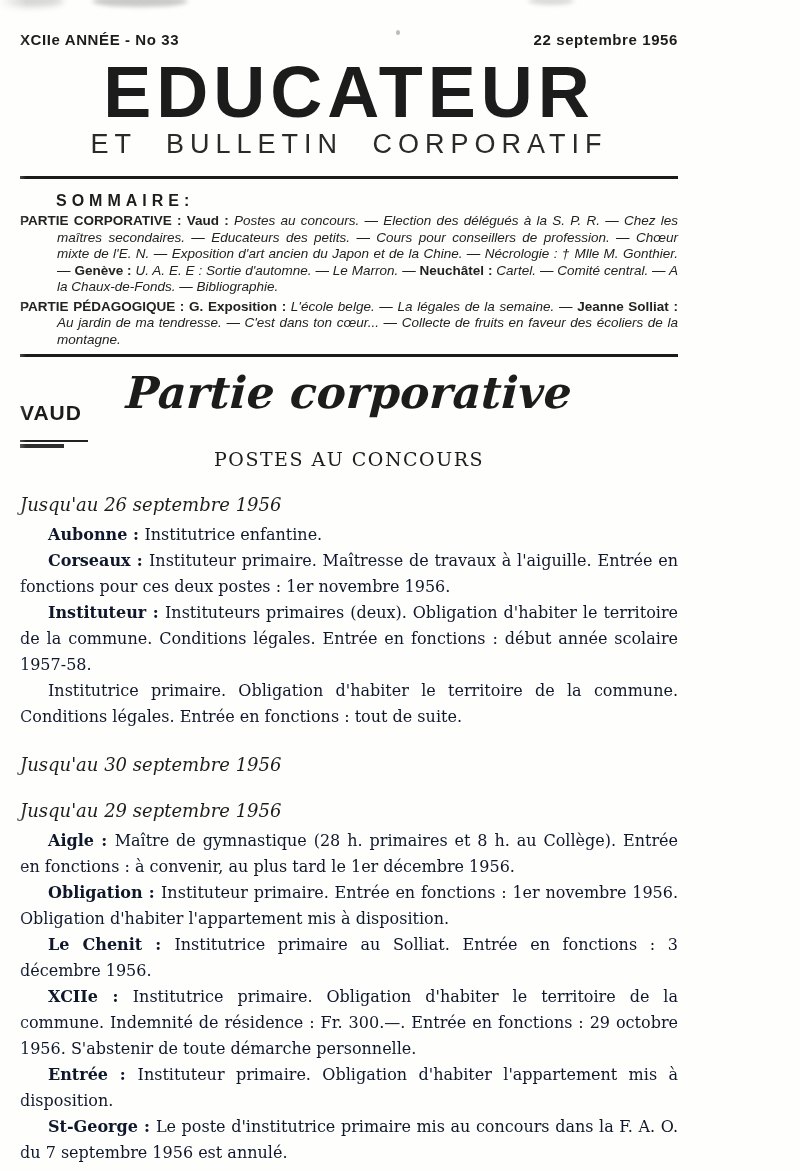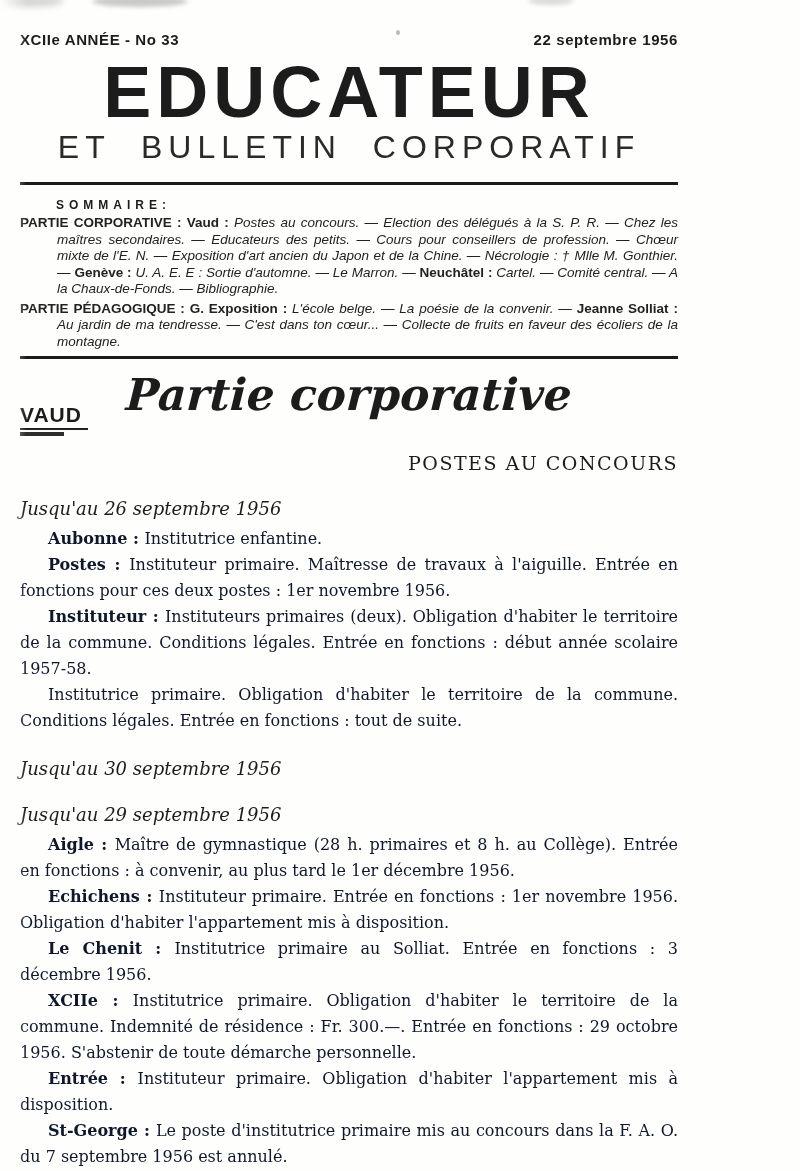--- a/index.html
+++ b/index.html
@@ -20,30 +20,30 @@
     padding-top:31px;
     font-weight:700;font-size:15px;letter-spacing:.6px;
   }
   .journal-title{
     margin:10px 0 0 0;text-align:center;
     font-size:72px;line-height:.95;font-weight:700;letter-spacing:5px;
     font-family:"Liberation Sans",sans-serif;
   }
   .journal-subtitle{
     margin-top:3px;text-align:center;
-    font-size:32px;font-weight:400;letter-spacing:6px;word-spacing:16px;
+    font-size:27px;font-weight:400;letter-spacing:6px;word-spacing:16px;
     color:#2a2a2a;
   }
   .rule{height:3px;background:#1b1b1b;border:0;margin:16px 0 0 0;}
   .rule-2{margin-top:6px;}
 
   
   .som-heading{
     margin:13px 0 3px 36px;
-    font-size:12px;font-weight:700;letter-spacing:5px;
+    font-size:16px;font-weight:700;letter-spacing:5px;
   }
   .som-paragraphs{margin-top:2px;}
   .som-para{
     margin:3px 0 0 0;
     padding-left:37px;text-indent:-37px;
     font-size:13.5px;line-height:16.5px;
     text-align:justify;
     color:#222;
   }
   .som-para .bold{font-weight:700;font-style:normal;}
@@ -56,25 +56,25 @@
     font-style:italic;font-weight:700;
     font-size:44px;line-height:1;
     transform:skewX(-3deg);
     letter-spacing:0px;
   }
   .region{
     margin-top:-14px;
     width:max-content;
     font-size:21px;font-weight:700;letter-spacing:1px;
     border-bottom:2px solid #222;
-    padding:0 6px 1px 0;
+    padding:0 6px 15px 0;
   }
   .region-bar{width:44px;height:4px;background:#2e2e2e;margin-top:2px;}
   .jobs-title{
-    margin:16px 0 0 0;text-align:right;
+    margin:0 0 0 0;text-align:center;
     font-family:"DejaVu Serif",serif;
     font-size:19px;font-weight:400;letter-spacing:1.5px;
   }
 
   
   .postings{font-family:"DejaVu Serif",serif;}
   .deadline{
     margin:24px 0 6px 0;
     font-style:italic;font-size:18px;line-height:22px;
   }
@@ -117,43 +117,43 @@
       <h1 class="journal-title">EDUCATEUR</h1>
       <div class="journal-subtitle">ET BULLETIN CORPORATIF</div>
     </header>
 
     <div class="rule"></div>
 
     <section>
       <div class="som-heading">SOMMAIRE:</div>
       <div class="som-paragraphs">
           <p class="som-para"><span class="bold">PARTIE CORPORATIVE : </span><span class="bold">Vaud : </span><span class="italic">Postes au concours. — Election des délégués à la S. P. R. — Chez les maîtres secondaires. — Educateurs des petits. — Cours pour conseillers de profession. — Chœur mixte de l'E. N. — Exposition d'art ancien du Japon et de la Chine. — Nécrologie : † Mlle M. Gonthier. — </span><span class="bold">Genève : </span><span class="italic">U. A. E. E : Sortie d'automne. — Le Marron. — </span><span class="bold">Neuchâtel : </span><span class="italic">Cartel. — Comité central. — A la Chaux-de-Fonds. — Bibliographie.</span></p>
-          <p class="som-para"><span class="bold">PARTIE PÉDAGOGIQUE : </span><span class="bold">G. Exposition : </span><span class="italic">L'école belge. — La poésie de la convenir. — </span><span class="bold">Jeanne Solliat : </span><span class="italic">Au jardin de ma tendresse. — C'est dans ton cœur... — Collecte de fruits en faveur des écoliers de la montagne.</span></p>
+          <p class="som-para"><span class="bold">PARTIE PÉDAGOGIQUE : </span><span class="bold">G. Exposition : </span><span class="italic">L'école belge. — La légales de la semaine. — </span><span class="bold">Jeanne Solliat : </span><span class="italic">Au jardin de ma tendresse. — C'est dans ton cœur... — Collecte de fruits en faveur des écoliers de la montagne.</span></p>
         </div>
     </section>
 
     <div class="rule rule-2"></div>
 
     <section>
       <h2 class="script-heading">Partie corporative</h2>
       <div>
         <div class="region">VAUD</div>
         <div class="region-bar"></div>
       </div>
       <h3 class="jobs-title">POSTES AU CONCOURS</h3>
       <div class="postings">
           <p class="deadline">Jusqu'au 26 septembre 1956</p>
           <p class="entry"><b>Aubonne : </b>Institutrice enfantine.</p>
-          <p class="entry"><b>Postes : </b>Instituteur primaire. Maîtresse de travaux à l'aiguille. Entrée en fonctions pour ces deux postes : 1er novembre 1956.</p>
+          <p class="entry"><b>Corseaux : </b>Instituteur primaire. Maîtresse de travaux à l'aiguille. Entrée en fonctions pour ces deux postes : 1er novembre 1956.</p>
           <p class="entry"><b>Instituteur : </b>Instituteurs primaires (deux). Obligation d'habiter le territoire de la commune. Conditions légales. Entrée en fonctions : début année scolaire 1957-58.</p>
           <p class="entry">Institutrice primaire. Obligation d'habiter le territoire de la commune. Conditions légales. Entrée en fonctions : tout de suite.</p>
           <p class="deadline">Jusqu'au 30 septembre 1956</p>
           <p class="deadline">Jusqu'au 29 septembre 1956</p>
           <p class="entry"><b>Aigle : </b>Maître de gymnastique (28 h. primaires et 8 h. au Collège). Entrée en fonctions : à convenir, au plus tard le 1er décembre 1956.</p>
-          <p class="entry"><b>Echichens : </b>Instituteur primaire. Entrée en fonctions : 1er novembre 1956. Obligation d'habiter l'appartement mis à disposition.</p>
+          <p class="entry"><b>Obligation : </b>Instituteur primaire. Entrée en fonctions : 1er novembre 1956. Obligation d'habiter l'appartement mis à disposition.</p>
           <p class="entry"><b>Le Chenit : </b>Institutrice primaire au Solliat. Entrée en fonctions : 3 décembre 1956.</p>
           <p class="entry"><b>XCIIe : </b>Institutrice primaire. Obligation d'habiter le territoire de la commune. Indemnité de résidence : Fr. 300.—. Entrée en fonctions : 29 octobre 1956. S'abstenir de toute démarche personnelle.</p>
           <p class="entry"><b>Entrée : </b>Instituteur primaire. Obligation d'habiter l'appartement mis à disposition.</p>
           <p class="entry"><b>St-George : </b>Le poste d'institutrice primaire mis au concours dans la F. A. O. du 7 septembre 1956 est annulé.</p>
         </div>
     </section>
 
   </div>
 
   <div class="fade-left"></div>

